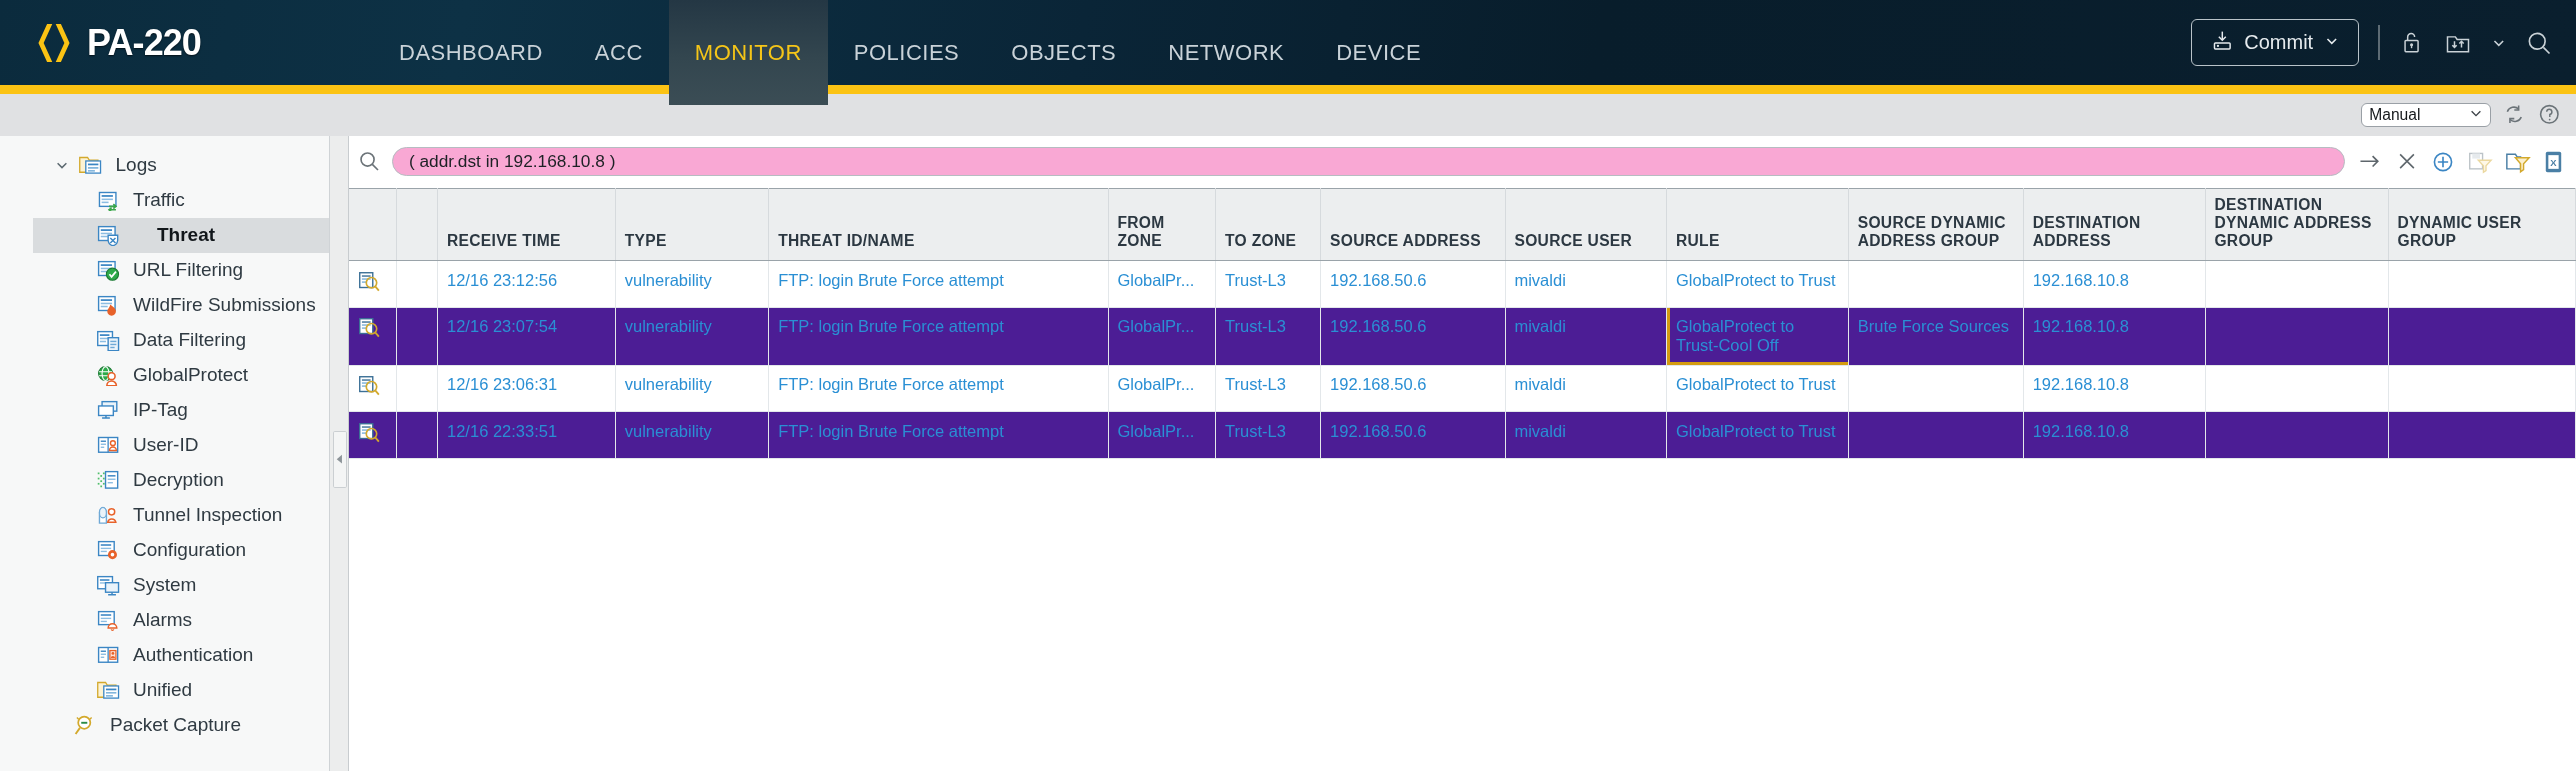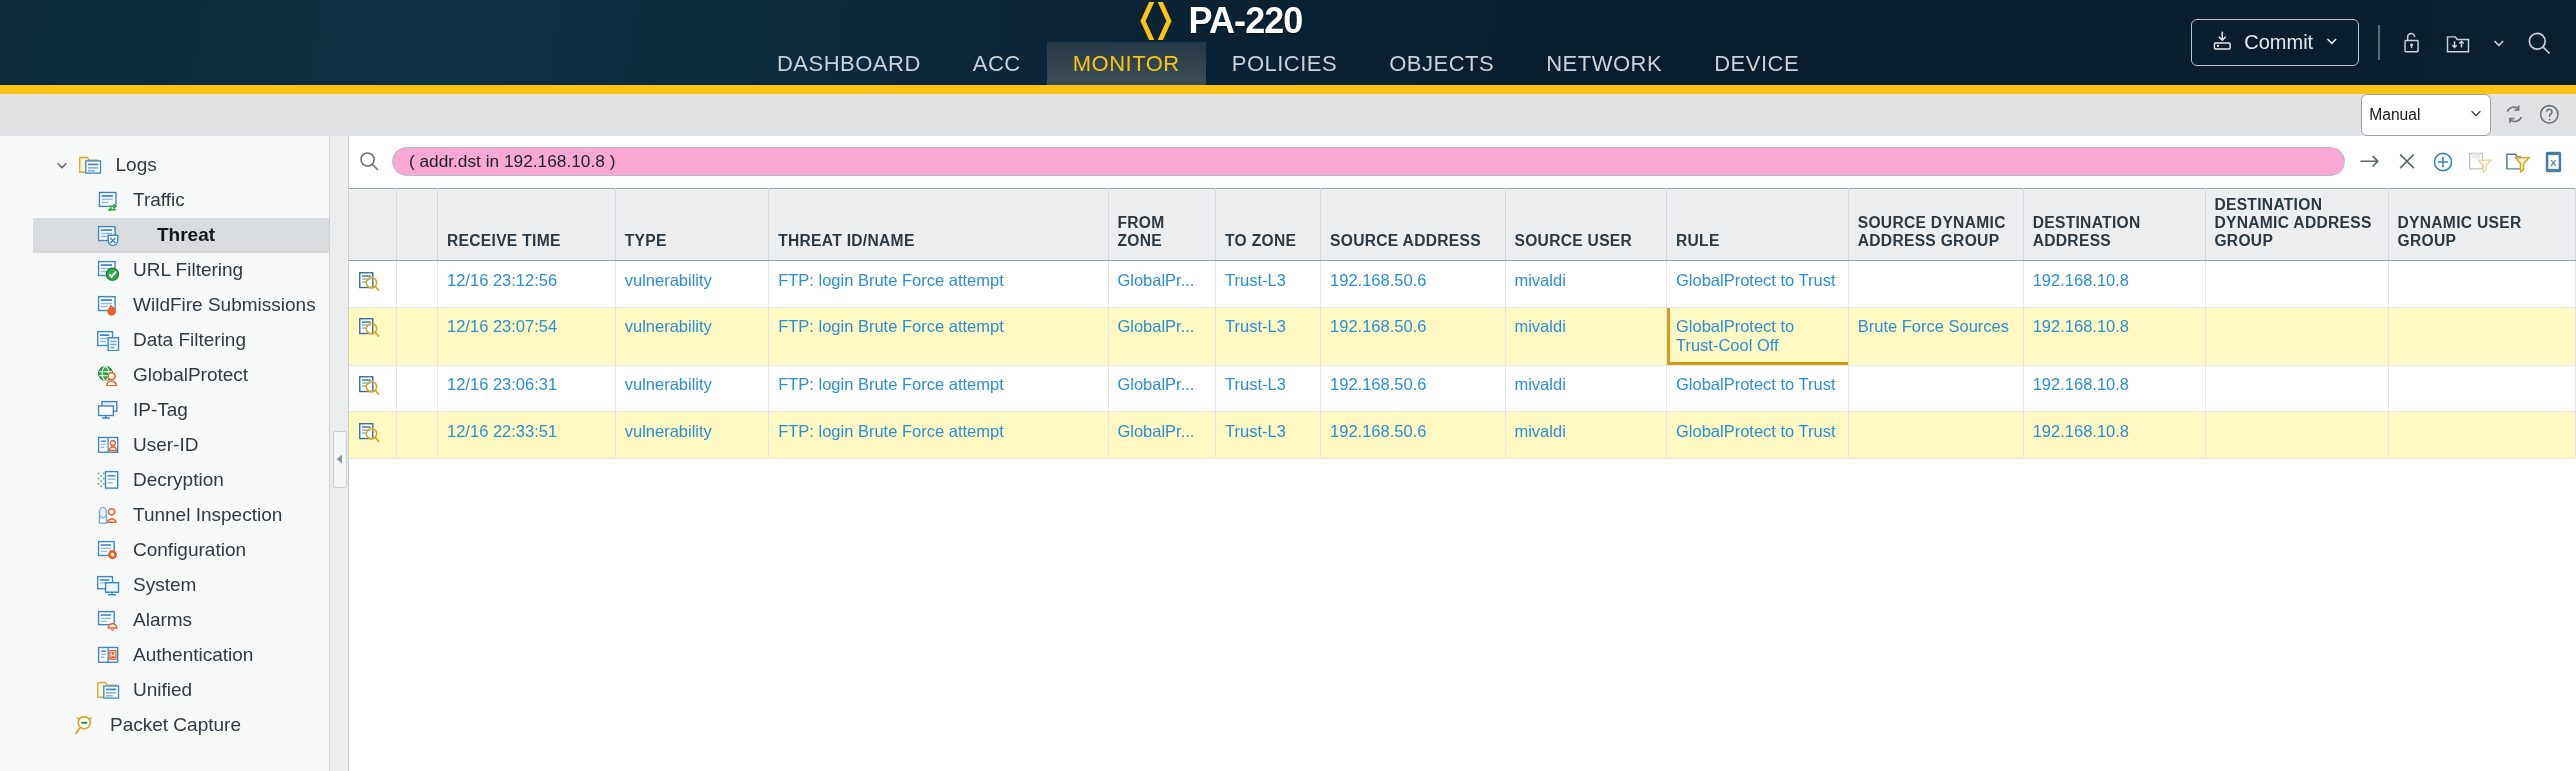--- a/index.html
+++ b/index.html
@@ -8,21 +8,21 @@
     font-family: "Liberation Sans", sans-serif;
     background: #ffffff;
     overflow: hidden;
   }
 
   
   .topbar {
     position: relative;
     height: 85px;
     background: linear-gradient(100deg,#0b2b3d 0%,#0d3145 18%,#0a2537 42%,#081d2b 62%,#0a1f2e 100%);
-    display: flex; align-items: center; flex-direction: column;
+    display: flex; 
   }
   .brand { display: flex; align-items: center; padding-left: 35px; width: 373px; }
   .logo-hex { width: 38px; height: 42px; margin-right: 14px; }
   .brand-text {
     color: #ffffff; font-size: 36px; font-weight: bold; letter-spacing: -0.9px;
     text-shadow: 0 0.9px 1.7px rgba(0,0,0,.6);
   }
   .nav { display: flex; align-items: stretch; height: 105px; }
   .nav-item {
     display: flex; align-items: center; padding: 0 26px;
@@ -47,21 +47,21 @@
   .ticon { cursor: pointer; opacity: .92; display:flex; align-items:center; }
   .yellow-rule { height: 8.7px; background: #fbc314; }
 
   
   .subbar {
     height: 42px; background: #e0e1e3;
     display: flex; align-items: center; justify-content: flex-end;
     padding-right: 15.6px; gap: 12px;
   }
   .sel-manual {
-    width: 130px; height: 42px; background: #fff;
+    width: 130px; height: 24px; background: #fff;
     border: 0.9px solid #9aa0a6; border-radius: 6px;
     display: flex; align-items: center; justify-content: space-between;
     padding: 0 7px; font-size: 15.6px; color: #16191c; cursor: pointer;
   }
   .sub-icon { cursor: pointer; display: flex; align-items: center; }
 
   
   .body-wrap { display: flex; height: 637px; }
 
   
@@ -118,21 +118,21 @@
     padding: 7px 8.7px 10.4px 8.7px; height: 62px;
     border-right: 0.9px solid #d6dadd;
     border-top: 1.7px solid #9aa3a9; border-bottom: 1.7px solid #9aa3a9;
   }
   table.logs tbody td {
     font-size: 16.5px; color: #2a8fd4;
     padding: 9.5px 8.7px; vertical-align: top;
     border-right: 0.9px solid #e3e7ea; border-bottom: 0.9px solid #e3e7ea;
     overflow: hidden;
   }
-  table.logs tbody tr.alt td { background: #fef9c3; }
+  table.logs tbody tr.alt td { background: #4c1d95; }
   td.detail-cell { padding: 7px 5.2px 7px 8.7px; }
   .hl-cell { position: relative; }
   .hl-box {
     position: absolute; pointer-events: none;
     border: 6px solid #d49b10; border-radius: 1.7px;
     top: -8.7px; left: -3.5px; height: 69px; width: 354px; z-index: 5;
   }
 </style>
 </head>
 <body>

